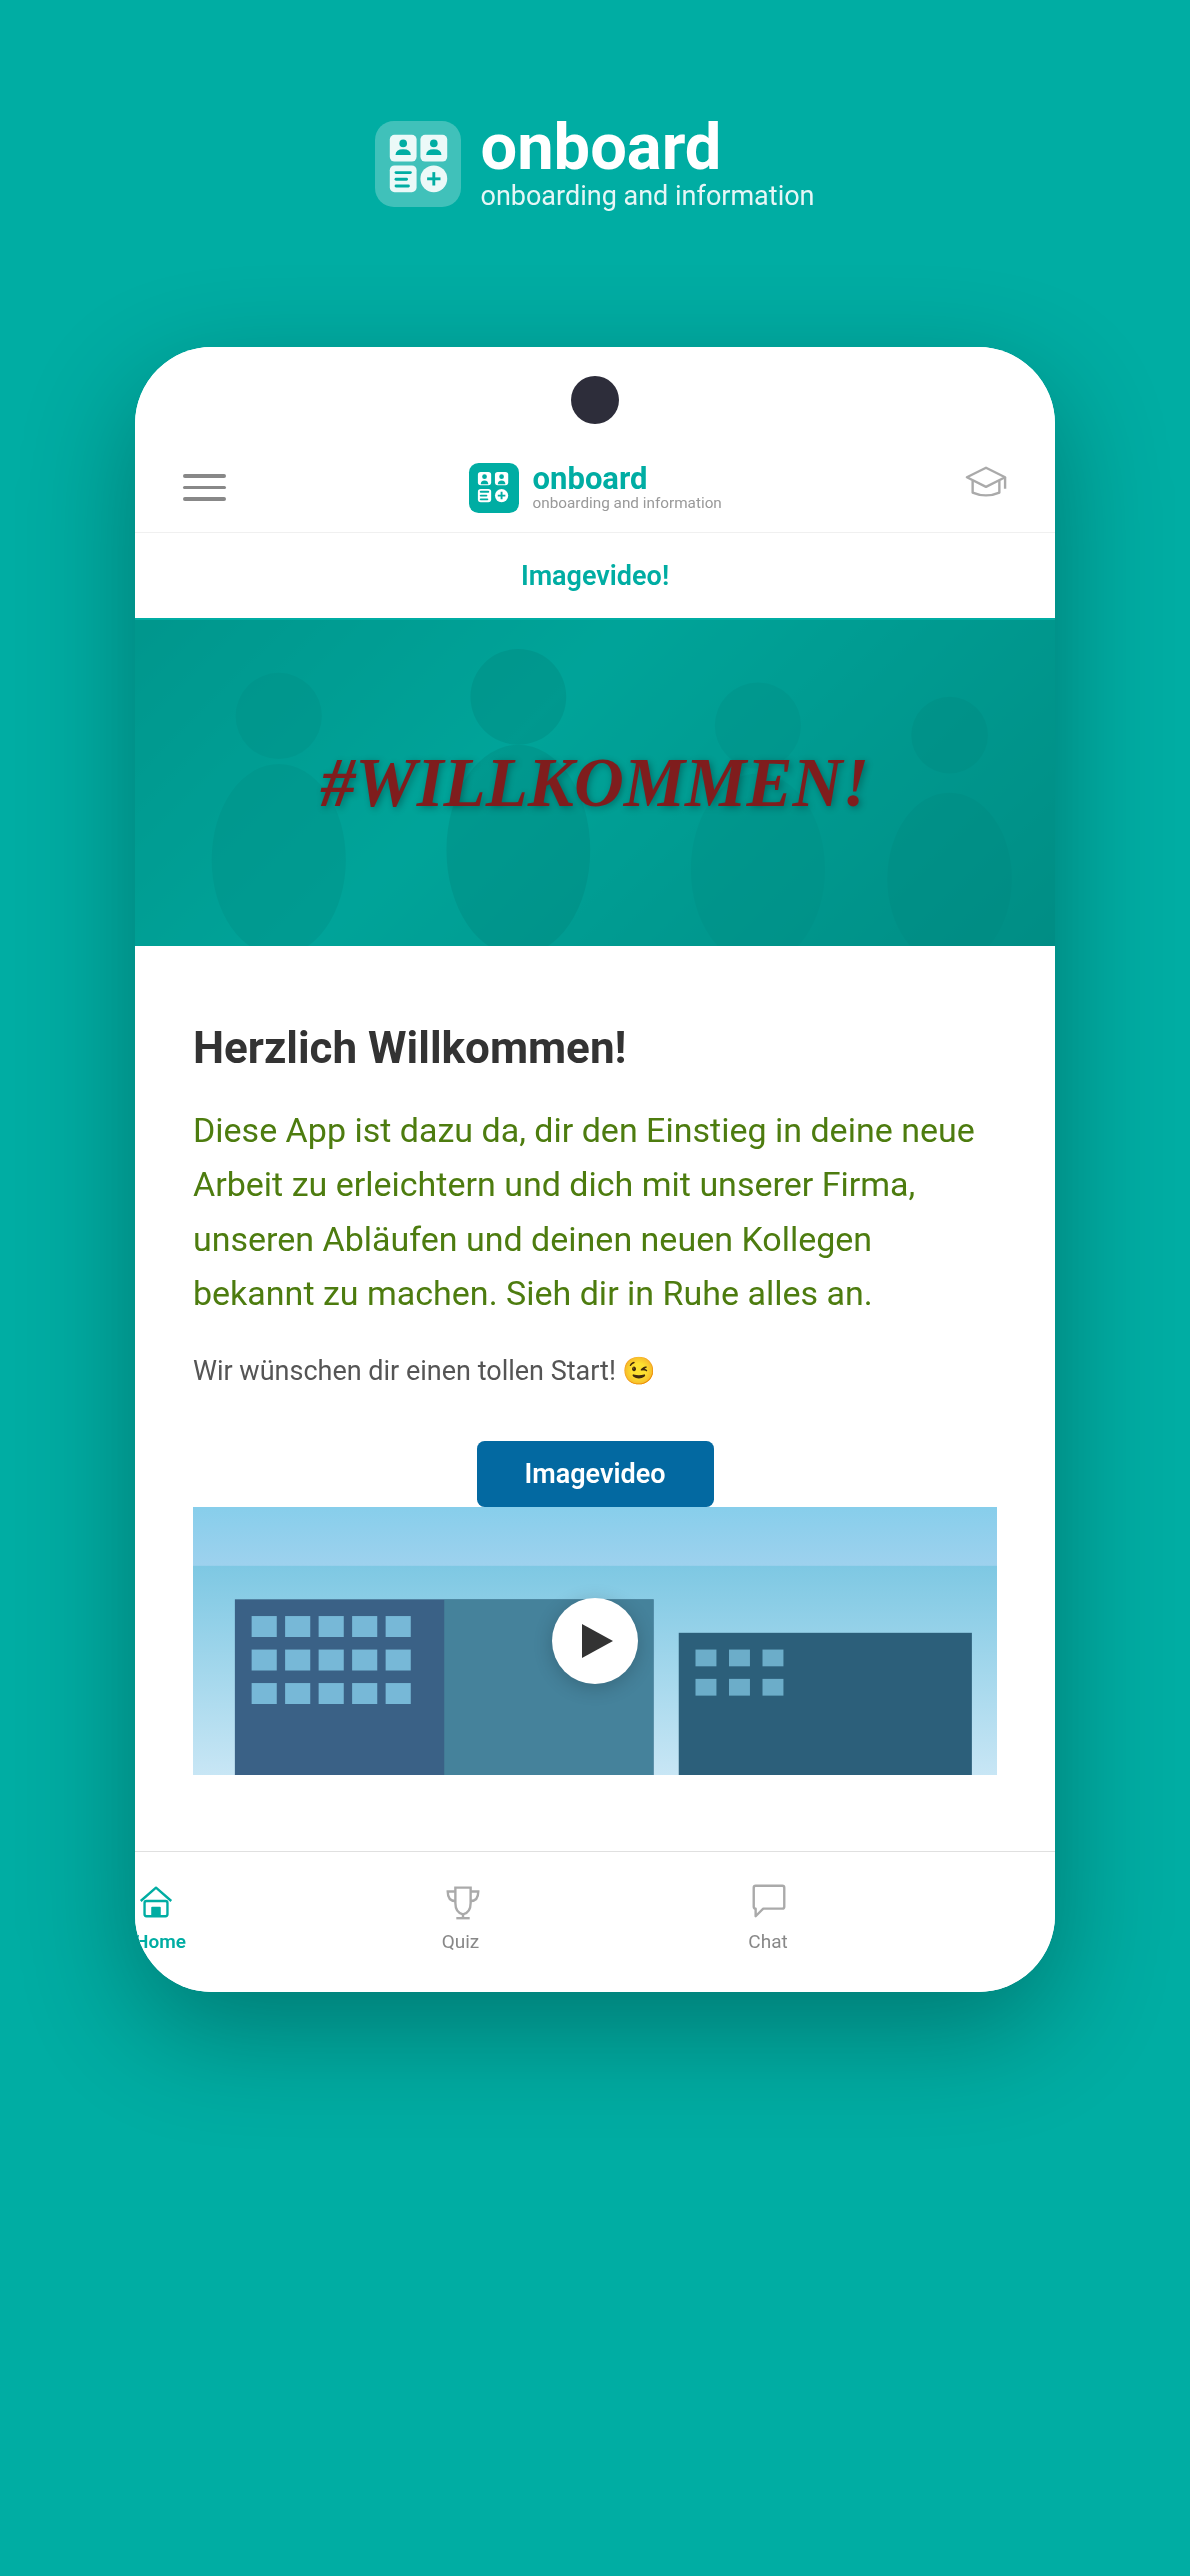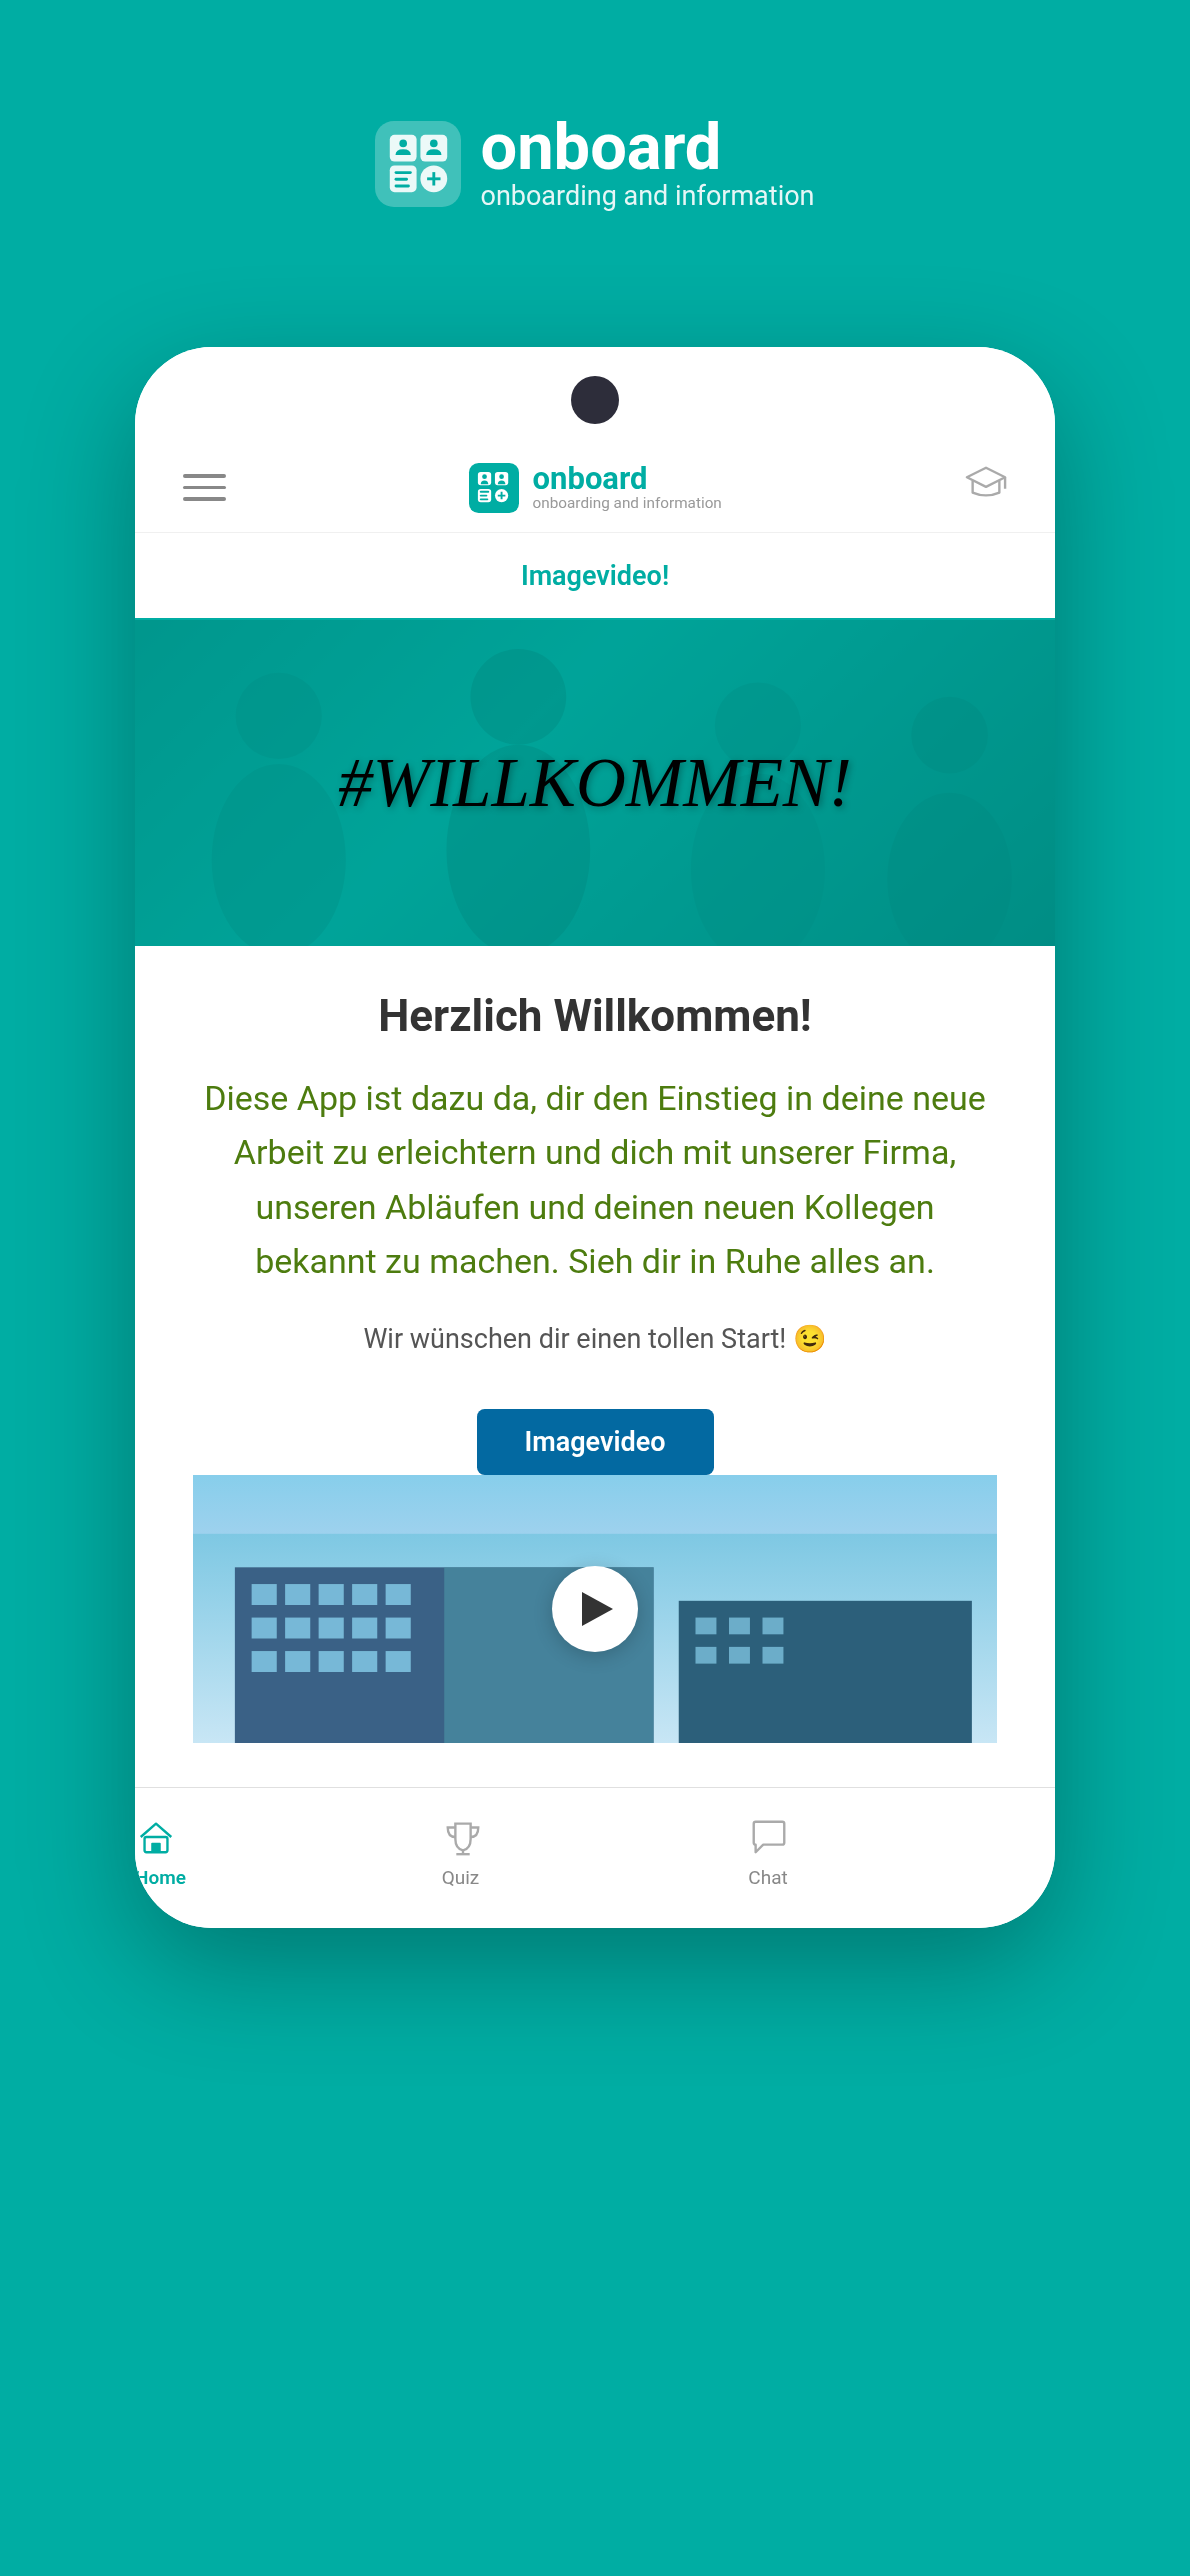--- a/index.html
+++ b/index.html
@@ -215,32 +215,31 @@
       position: absolute;
       inset: 0;
       background: 
         linear-gradient(135deg, #009990 0%, #00c4b8 40%, #007a74 100%);
     }
 
     .hero-text {
       position: relative;
       z-index: 2;
       font-size: 69px;
-      font-weight: 400;
-      color: #000000;
+      font-weight: 700;
+      color: #7f1d1d;
       font-style: italic;
       text-shadow: 1.9px 1.9px 7.7px rgba(0,0,0,0.3);
       font-family: Georgia, serif;
     }
 
     
     .content {
-      padding: 44px 58px;
+      padding: 76px 58px;
       background: white;
-      text-align: center;
     }
 
     .content-title {
       font-size: 44px;
       font-weight: 700;
       color: #333;
       margin-bottom: 29px;
     }
 
     .content-text {

